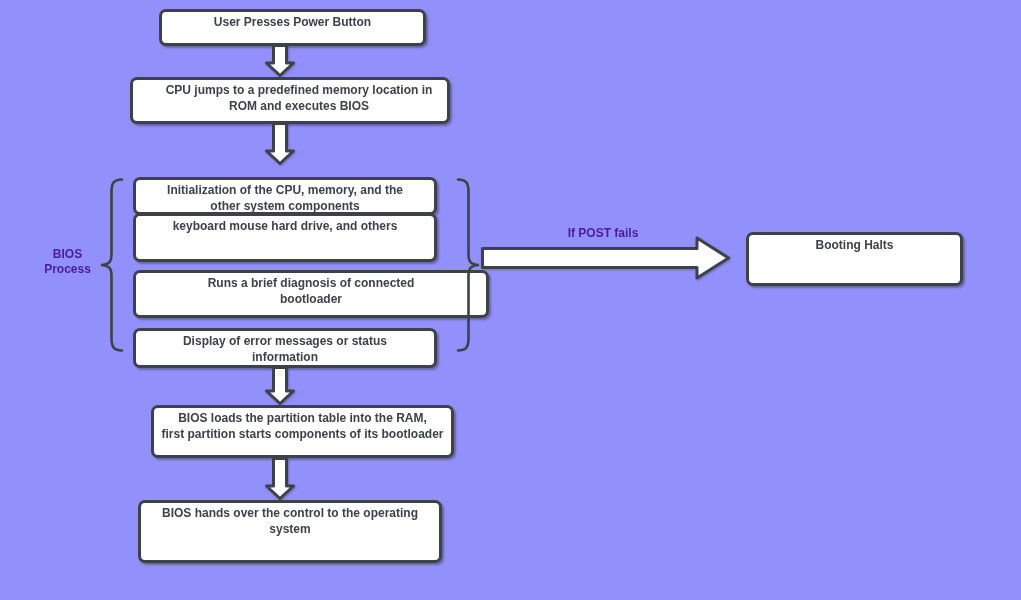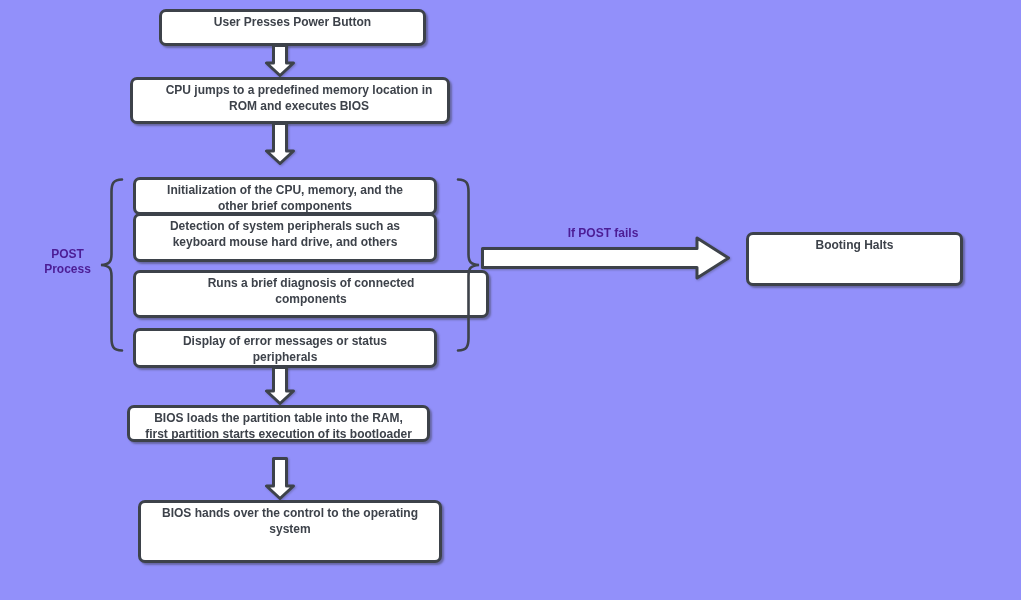--- a/index.html
+++ b/index.html
@@ -45,21 +45,21 @@
   .arrow-svg, .brace-svg { position: absolute; display: block; }
   .arrow-svg { filter: drop-shadow(1.5px 1.5px 1px rgba(50,53,62,0.35)); }
 
   
   #n-power  { left: 159px; top: 9px;   width: 267px; height: 37px; }
   #n-cpu    { left: 130px; top: 77px;  width: 320px; height: 47px; padding-left: 24px; }
   #n-post1  { left: 133px; top: 165px; width: 304px; height: 38px; margin-top: 12px; }
   #n-post2  { left: 133px; top: 213px; width: 304px; height: 49px; }
   #n-post3  { left: 133px; top: 270px; width: 356px; height: 48px; }
   #n-post4  { left: 133px; top: 328px; width: 304px; height: 40px; }
-  #n-loads  { left: 127px; top: 405px; width: 303px; height: 37px; }
+  #n-loads  { left: 151px; top: 405px; width: 303px; height: 53px; }
   #n-hands  { left: 138px; top: 500px; width: 304px; height: 63px; }
   #n-halts  { left: 746px; top: 232px; width: 217px; height: 54px; }
 
   #a1 { left: 265px; top: 44px; }
   #a2 { left: 265px; top: 122px; }
   #a3 { left: 265px; top: 366px; }
   #a4 { left: 265px; top: 457px; }
   #a-fails { left: 481px; top: 236px; }
 
   #brace-left  { left: 98px;  top: 177px; }
@@ -77,41 +77,40 @@
     <div>User Presses Power Button</div>
   </div>
 
   <div class="node" id="n-cpu">
     <div>CPU jumps to a predefined memory location in</div>
     <div>ROM and executes BIOS</div>
   </div>
 
   <div class="node" id="n-post1">
     <div>Initialization of the CPU, memory, and the</div>
-    <div>other brief components</div>
+    <div>other system components</div>
   </div>
 
   <div class="node" id="n-post2">
-    <div>Detection of system peripherals such as</div>
     <div>keyboard mouse hard drive, and others</div>
   </div>
 
   <div class="node" id="n-post3">
     <div>Runs a brief diagnosis of connected</div>
-    <div>components</div>
+    <div>bootloader</div>
   </div>
 
   <div class="node" id="n-post4">
     <div>Display of error messages or status</div>
-    <div>peripherals</div>
+    <div>information</div>
   </div>
 
   <div class="node" id="n-loads">
     <div>BIOS loads the partition table into the RAM,</div>
-    <div>first partition starts execution of its bootloader</div>
+    <div>first partition starts components of its bootloader</div>
   </div>
 
   <div class="node" id="n-halts">
     <div>Booting Halts</div>
   </div>
 
   <div class="node" id="n-hands">
     <div>BIOS hands over the control to the operating</div>
     <div>system</div>
   </div>
@@ -138,19 +137,19 @@
 
   <svg class="brace-svg" id="brace-left" width="27" height="176" viewBox="0 0 27 176">
     <path d="M 24 2.5 C 15 2.5 13.5 7 13.5 15 L 13.5 77 C 13.5 85 11 87.5 3 88 C 11 88.5 13.5 91 13.5 99 L 13.5 161 C 13.5 169 15 173.5 24 173.5" fill="none" stroke="#3d424a" stroke-width="2.6" stroke-linecap="round"></path>
   </svg>
 
   <svg class="brace-svg" id="brace-right" width="27" height="176" viewBox="0 0 27 176">
     <path d="M 3 2.5 C 12 2.5 13.5 7 13.5 15 L 13.5 77 C 13.5 85 16 87.5 24 88 C 16 88.5 13.5 91 13.5 99 L 13.5 161 C 13.5 169 12 173.5 3 173.5" fill="none" stroke="#3d424a" stroke-width="2.6" stroke-linecap="round"></path>
   </svg>
 
   <div class="flow-label" id="l-post">
-    <div>POST</div>
+    <div>BIOS</div>
     <div>Process</div>
   </div>
 
   <div class="flow-label" id="l-fails">If POST fails</div>
 
 </div>
 
 </body></html>

